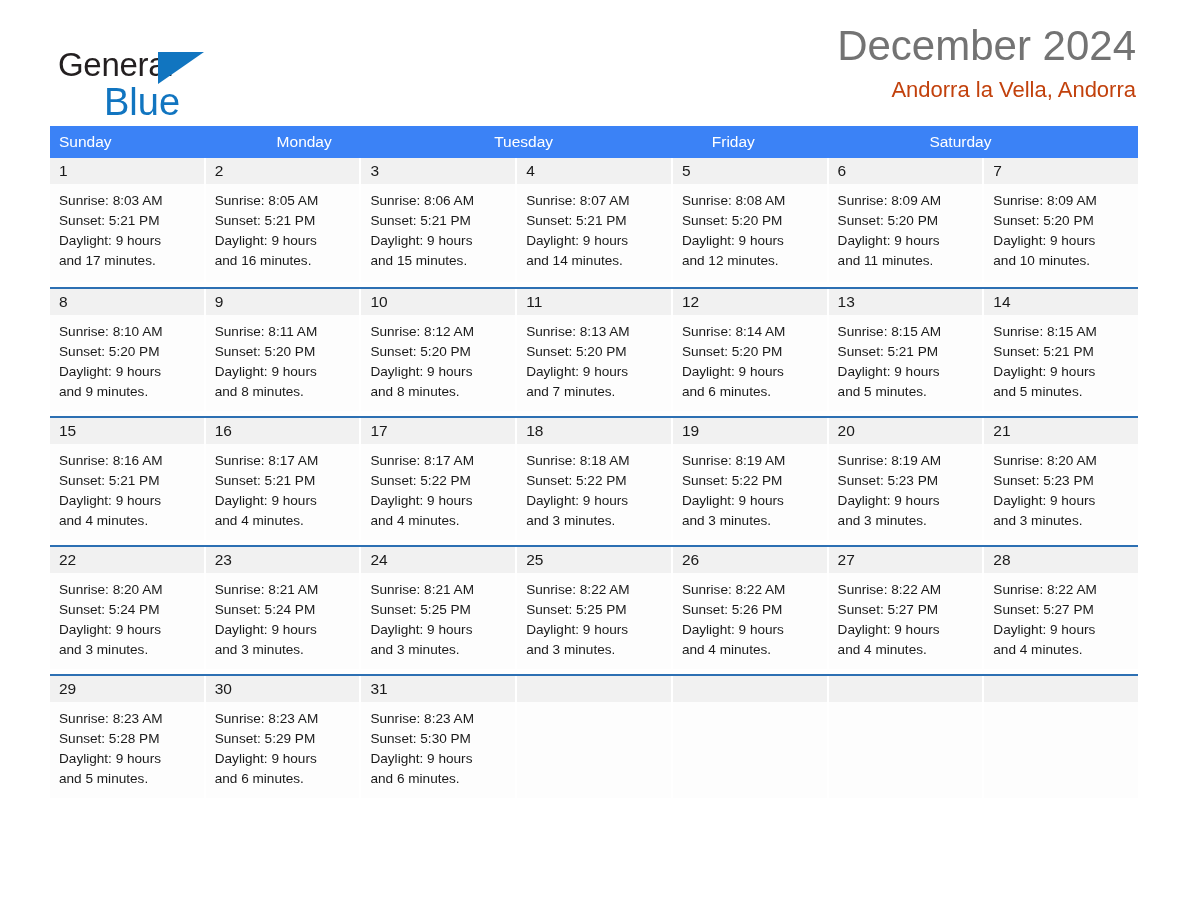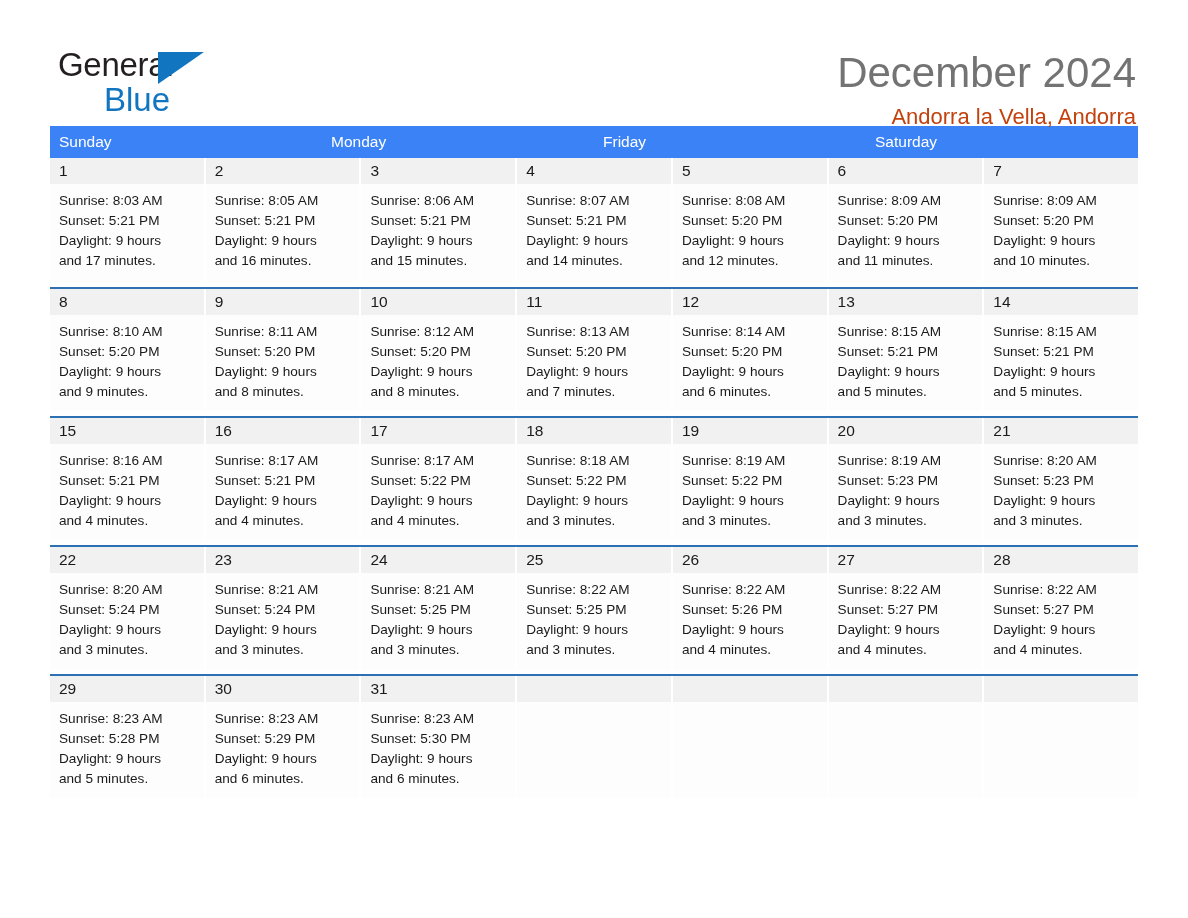--- a/index.html
+++ b/index.html
@@ -20,40 +20,40 @@
     position: relative;
     width: 1188px;
     height: 918px;
     padding: 0 50px;
   }
 
   
   .header {
     position: relative;
     height: 110px;
-    padding-top: 51px;
+    padding-top: 24px;
   }
 
   .logo {
     position: absolute;
     left: 8px;
     top: 48px;
     width: 200px;
     height: 72px;
   }
   .logo-general {
     font-size: 33px;
     letter-spacing: -0.3px;
     color: #231f20;
     font-family: "Liberation Sans", sans-serif;
     line-height: 1;
     display: block;
   }
   .logo-blue {
-    font-size: 33px;
+    font-size: 38px;
     color: #1175c0;
     font-family: "Liberation Sans", sans-serif;
     line-height: 1;
     display: block;
     margin-left: 46px;
     margin-top: 2px;
   }
   .logo-tri {
     position: absolute;
     left: 100px;
@@ -159,20 +159,21 @@
       <h1 class="month-title">December 2024</h1>
       <p class="location">Andorra la Vella, Andorra</p>
     </div>
 
   </div>
 
   <div class="calendar" id="calendar">
     <div class="weekdays" id="weekdays">
         <div class="weekday">Sunday</div>
         <div class="weekday">Monday</div>
+        <div class="weekday">Tuesday</div>
         <div class="weekday">Friday</div>
         <div class="weekday">Saturday</div>
       </div>
     <div id="weeks">
         <div class="week">
           <div class="day">
             <div class="day-num-band">
               <span class="day-num">1</span>
             </div>
             <div class="day-info">

